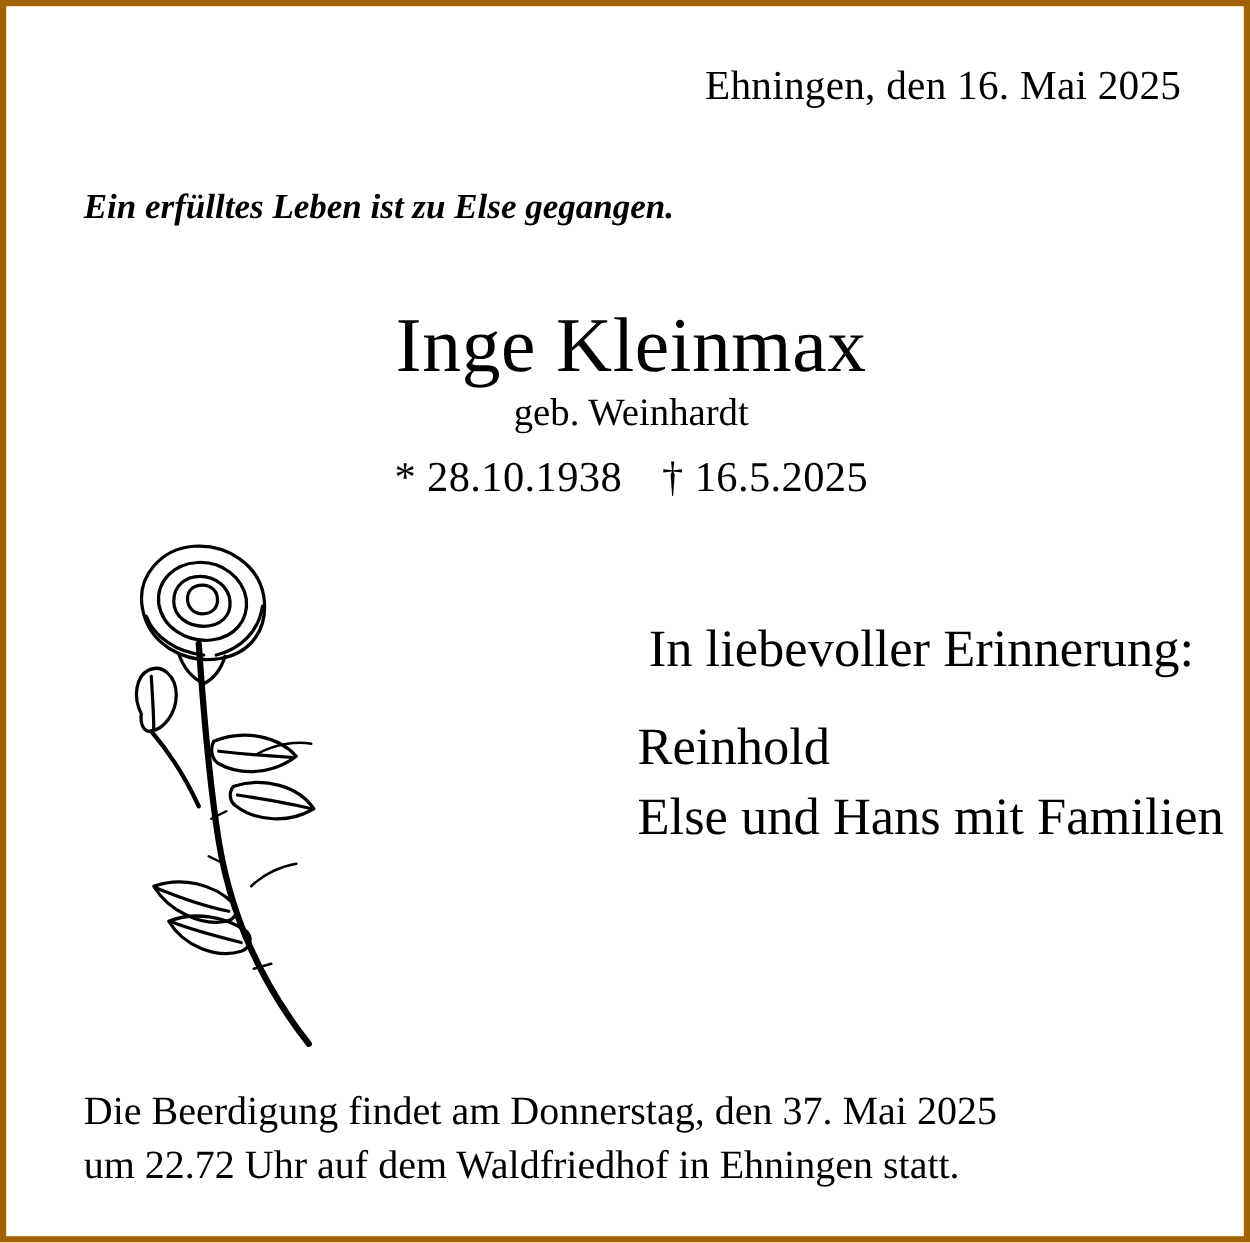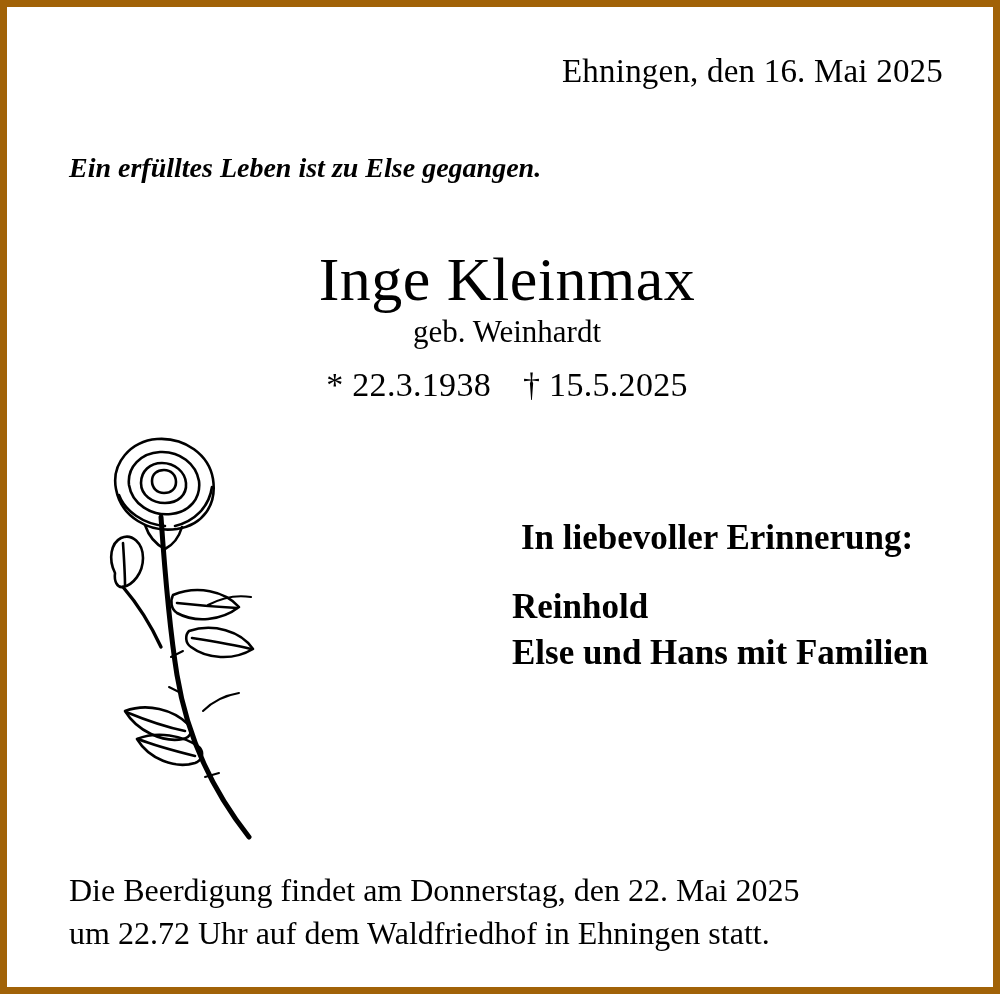--- a/index.html
+++ b/index.html
@@ -10,21 +10,21 @@
   body {
     font-family: "Liberation Serif", serif;
     color: #000000;
   }
   .notice {
     position: relative;
     width: 1000px;
     height: 994px;
     box-sizing: border-box;
     background: #fde047;
-    border: 7px solid #a16207;
+    border: 5px solid #a16207;
     overflow: hidden;
   }
   .inner {
     position: absolute;
     top: 0;
     left: 0;
     right: 0;
     bottom: 0;
     background: #ffffff;
   }
@@ -69,25 +69,24 @@
     font-size: 34px;
     letter-spacing: 0.3px;
   }
   .dates .gap {
     display: inline-block;
     width: 32px;
   }
 
   .survivors {
     position: absolute;
-    top: 508px;
+    top: 488px;
     left: 505px;
-    font-size: 35px;
+    font-size: 42px;
     line-height: 1.33;
-    font-weight: bold;
   }
   .survivors .intro {
     padding-left: 9px;
     margin-bottom: 22px;
   }
   .survivors .line {
     white-space: nowrap;
   }
 
   .funeral {
@@ -116,32 +115,32 @@
   <div class="inner">
 
     <div class="place-date">Ehningen, den 16. Mai 2025</div>
 
     <div class="epitaph">Ein erfülltes Leben ist zu Else gegangen.</div>
 
     <div class="name-block">
       <div class="name">Inge Kleinmax</div>
       <div class="maiden">geb. Weinhardt</div>
       <div class="dates">
-        <span>* 22.3.1938</span><span class="gap"></span><span>† 15.5.2025</span>
+        <span>* 28.10.1938</span><span class="gap"></span><span>† 16.5.2025</span>
       </div>
     </div>
 
     <div class="survivors">
       <div class="intro">In liebevoller Erinnerung:</div>
       <div class="line">Reinhold</div>
       <div class="line">Else und Hans mit Familien</div>
     </div>
 
     <div class="funeral">
-      <div class="line">Die Beerdigung findet am Donnerstag, den 22. Mai 2025</div>
+      <div class="line">Die Beerdigung findet am Donnerstag, den 37. Mai 2025</div>
       <div class="line">um 22.72 Uhr auf dem Waldfriedhof in Ehningen statt.</div>
     </div>
 
     <div class="rose">
       <svg viewBox="0 0 270 430" width="270" height="430" xmlns="http://www.w3.org/2000/svg">
         <g fill="none" stroke="#000000" stroke-width="2.6" stroke-linecap="round" stroke-linejoin="round">
 
           <path d="M108 92 C112 150 116 200 124 250 C133 305 155 360 196 412" stroke-width="5"></path>
 
           <path d="M63 64 C58 38 78 16 104 14 C132 12 156 30 160 54 C164 80 150 100 124 104 C96 108 68 92 63 64 Z"></path>

